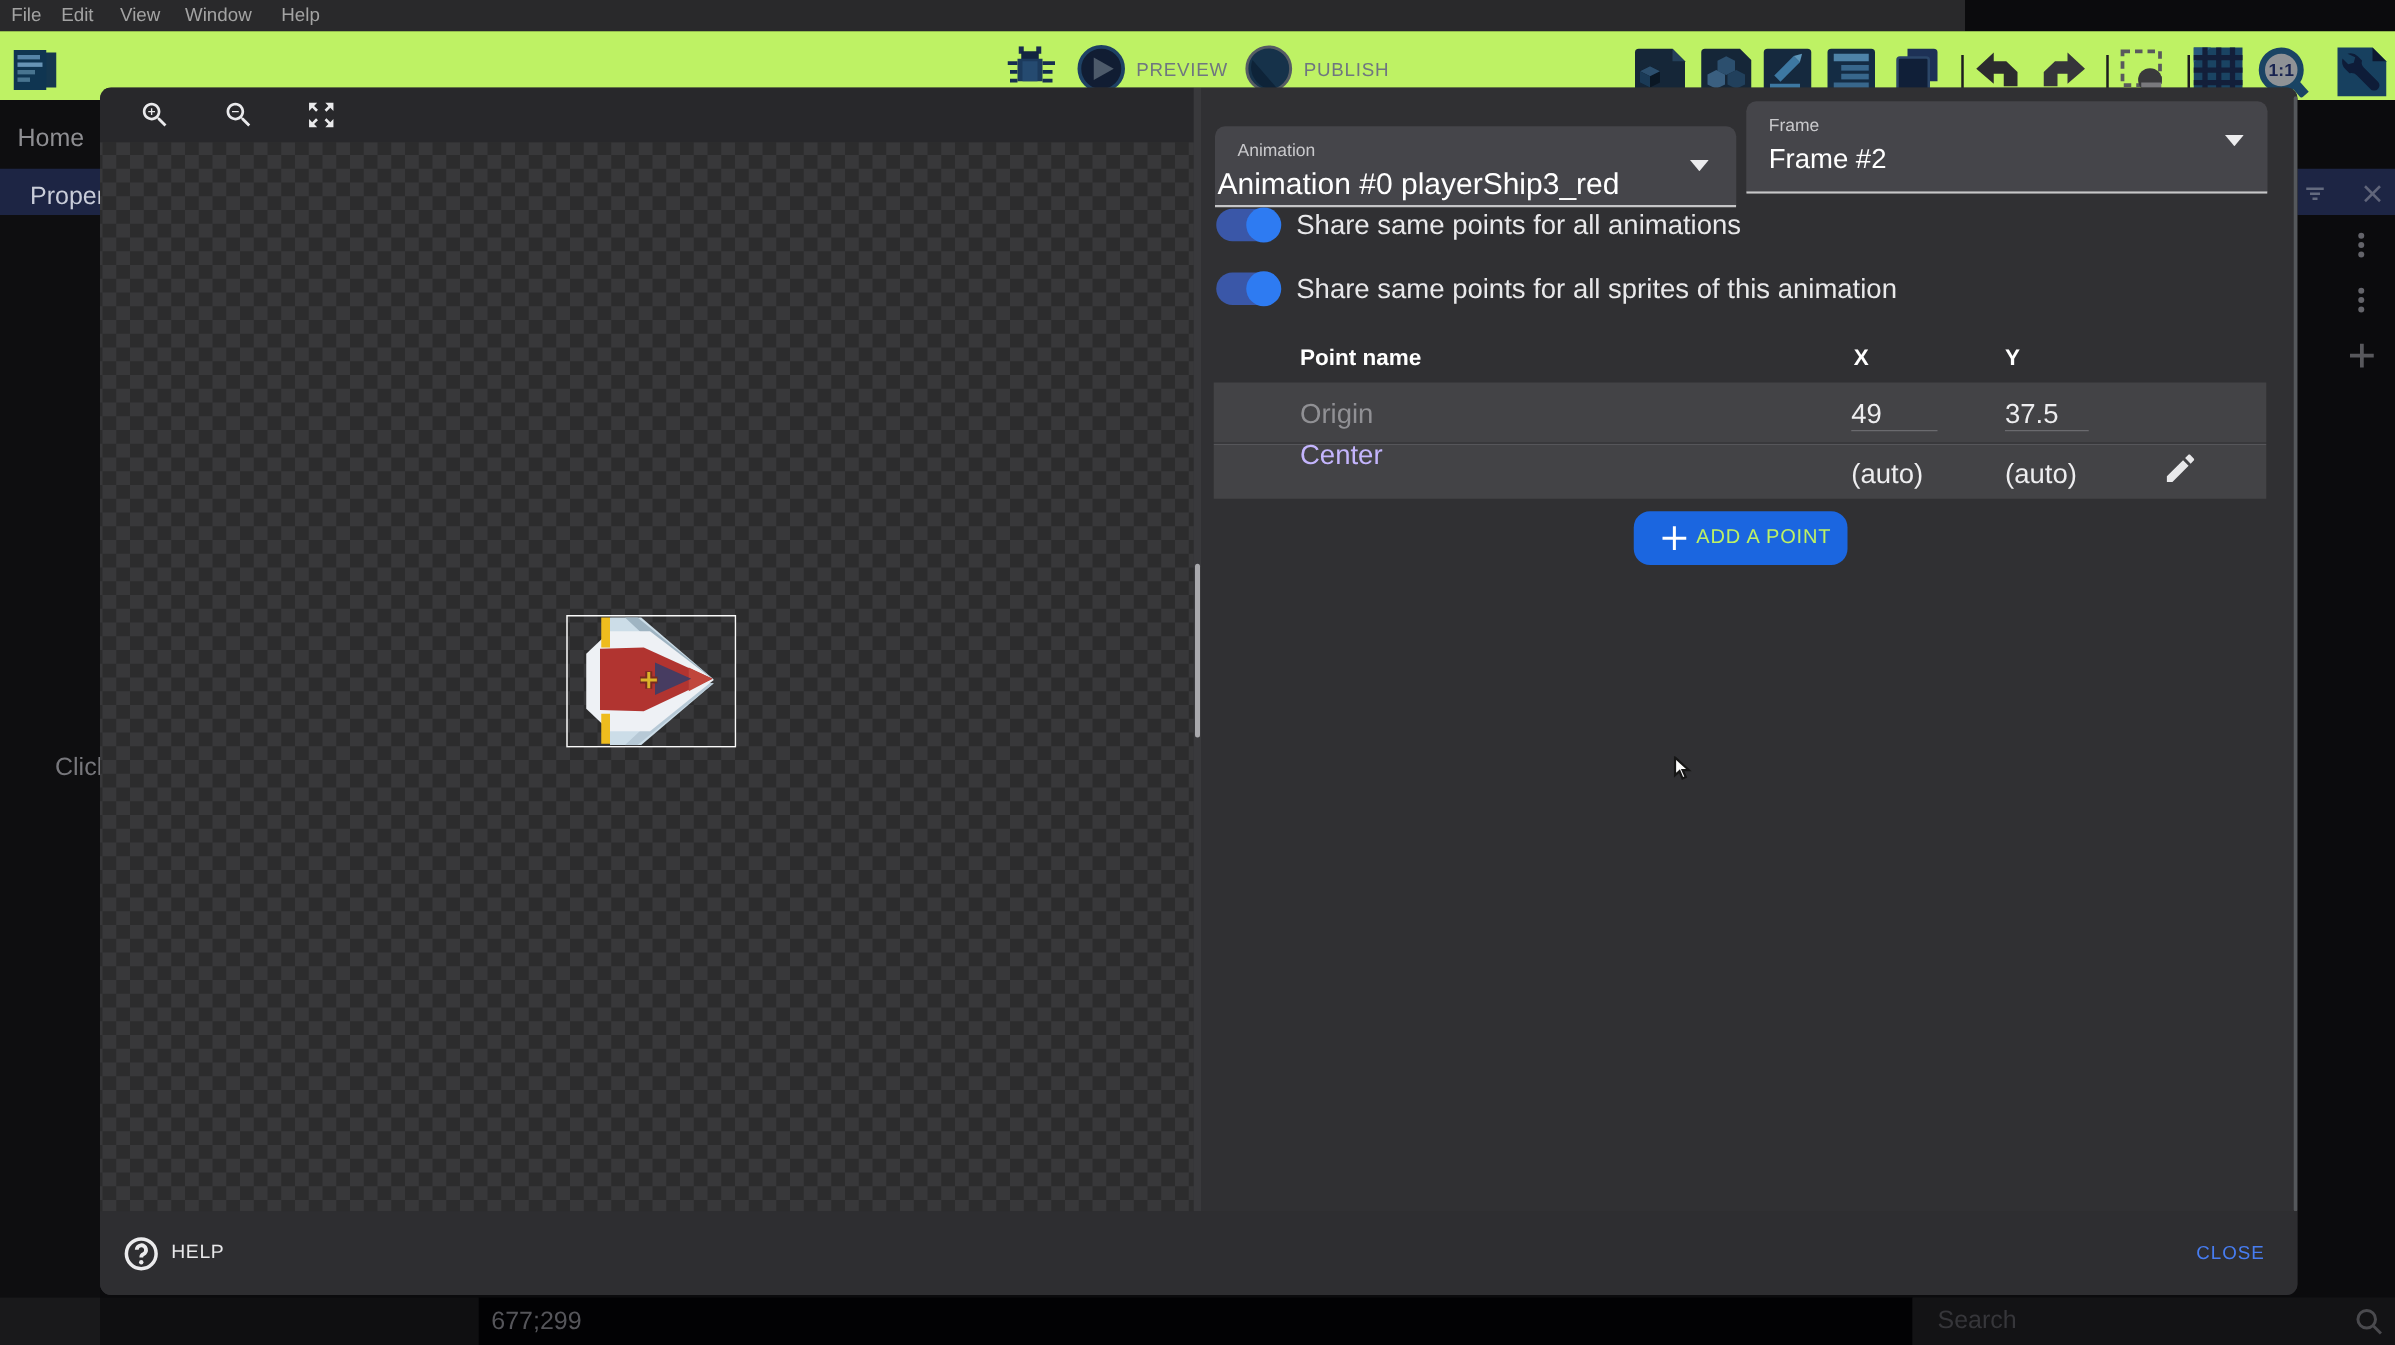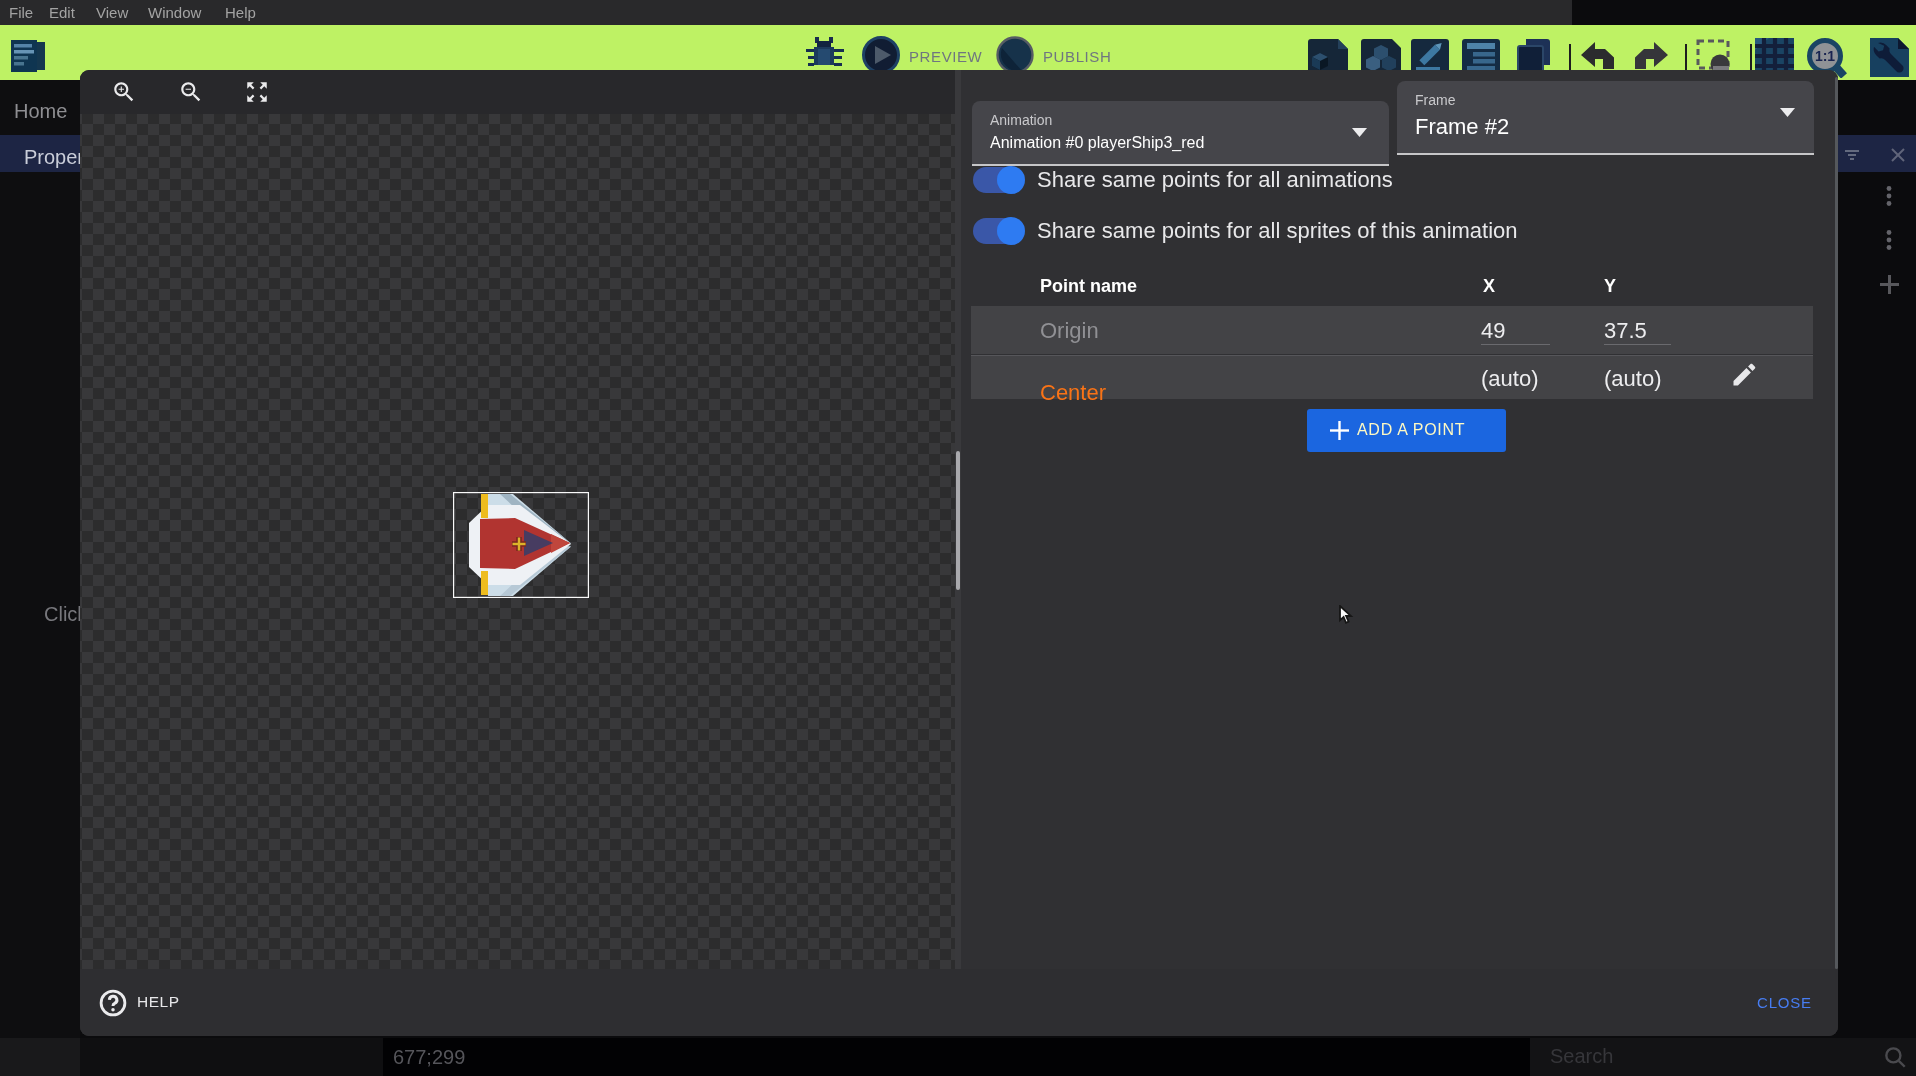--- a/index.html
+++ b/index.html
@@ -201,21 +201,21 @@
         repeating-conic-gradient(#38383a 0% 25%, #2c2c2d 0% 50%);
       background-size:22px 22px;background-position:2px -1px;"></div>
 
     <div class="abs" style="left:875px;top:0;width:6px;height:899px;background:#39393c;"></div>
     <div class="abs" style="left:876px;top:381px;width:4px;height:139px;background:#a9a9ad;border-radius:2px;"></div>
 
     <div id="rightpanel" class="abs" style="left:881px;top:0;width:877px;height:899px;background:#303033;"></div>
 
     <div class="abs" style="left:892px;top:11px;width:417px;height:65px;background:#45454a;border-radius:8px 8px 0 0;border-bottom:2px solid #c6c6c8;margin-top:20px;">
       <div class="abs" style="left:18px;top:11px;font-size:14px;color:#c9c9cc;">Animation</div>
-      <div class="abs" style="left:18px;top:33px;font-size:16px;color:#fff;">Animation #0 playerShip3_red</div>
+      <div class="abs" style="left:2px;top:33px;font-size:24px;color:#fff;">Animation #0 playerShip3_red</div>
       <svg class="abs" style="left:380px;top:27px;" width="15" height="9" viewBox="0 0 15 9">
           <path d="M0 0 L15 0 L7.5 9 Z" fill="#ececee"></path>
         </svg>
     </div>
 
     <div class="abs" style="left:1317px;top:11px;width:417px;height:74px;background:#45454a;border-radius:8px 8px 0 0;border-bottom:2px solid #c6c6c8;">
       <div class="abs" style="left:18px;top:11px;font-size:14px;color:#c9c9cc;">Frame</div>
       <div class="abs" style="left:18px;top:33px;font-size:22px;color:#fff;">Frame #2</div>
       <svg class="abs" style="left:383px;top:27px;" width="15" height="9" viewBox="0 0 15 9">
           <path d="M0 0 L15 0 L7.5 9 Z" fill="#ececee"></path>
@@ -235,28 +235,28 @@
     <div class="abs" style="left:1403px;top:206px;font-size:18px;font-weight:bold;color:#fff;">X</div>
     <div class="abs" style="left:1524px;top:206px;font-size:18px;font-weight:bold;color:#fff;">Y</div>
     <div class="abs" style="left:891px;top:236px;width:842px;height:48px;background:#434346;"></div>
     <div class="abs" style="left:891px;top:284.5px;width:842px;height:1px;background:#56565a;"></div>
     <div class="abs" style="left:891px;top:285.5px;width:842px;height:43.5px;background:#434346;"></div>
     <div class="abs" style="left:960px;top:248px;font-size:22px;color:#909094;">Origin</div>
     <div class="abs" style="left:1401px;top:248px;font-size:22px;color:#ededef;">49</div>
     <div class="abs" style="left:1524px;top:248px;font-size:22px;color:#ededef;">37.5</div>
     <div class="abs" style="left:1401px;top:274px;width:69px;height:1px;background:#6a6a6e;"></div>
     <div class="abs" style="left:1524px;top:274px;width:67px;height:1px;background:#6a6a6e;"></div>
-    <div class="abs" style="left:960px;top:310px;font-size:22px;color:#f97316;">Center</div>
+    <div class="abs" style="left:960px;top:281px;font-size:22px;color:#c4b5fd;">Center</div>
     <div class="abs" style="left:1401px;top:296px;font-size:22px;color:#ededef;">(auto)</div>
     <div class="abs" style="left:1524px;top:296px;font-size:22px;color:#ededef;">(auto)</div>
     <svg class="abs" style="left:1650px;top:291px;" width="28" height="28" viewBox="0 0 24 24" fill="#e8e8ea">
       <path d="M3 17.2 L14.1 6.1 L17.9 9.9 L6.8 21 L3 21 Z M15.5 4.7 L17.6 2.6 C18 2.2 18.7 2.2 19.1 2.6 L21.4 4.9 C21.8 5.3 21.8 6 21.4 6.4 L19.3 8.5 Z"></path>
     </svg>
 
-    <div class="abs" style="left:1227px;top:339px;width:199px;height:43px;background:#1b66e0;border-radius:3px;color:#fef9c3;">
+    <div class="abs" style="left:1227px;top:339px;width:171px;height:43px;background:#1b66e0;border-radius:13px;color:#bef264;">
       <svg class="abs" style="left:22px;top:11px;" width="21" height="21" viewBox="0 0 21 21" stroke="#fff" stroke-width="2.4">
         <line x1="10.5" y1="1" x2="10.5" y2="20"></line>
           <line x1="1" y1="10.5" x2="20" y2="10.5"></line>
       </svg>
       <span class="abs" style="left:50px;top:12px;font-size:16px;letter-spacing:0.7px;">ADD A POINT</span>
     </div>
 
     <div id="modalfooter" class="abs" style="left:0;top:899px;width:1758px;height:67px;background:#2e2e31;">
       <svg class="abs" style="left:19px;top:20px;" width="28" height="28" viewBox="0 0 24 24" fill="none" stroke="#ebebed" stroke-width="2.4">
         <circle cx="12" cy="12" r="10.2"></circle>

